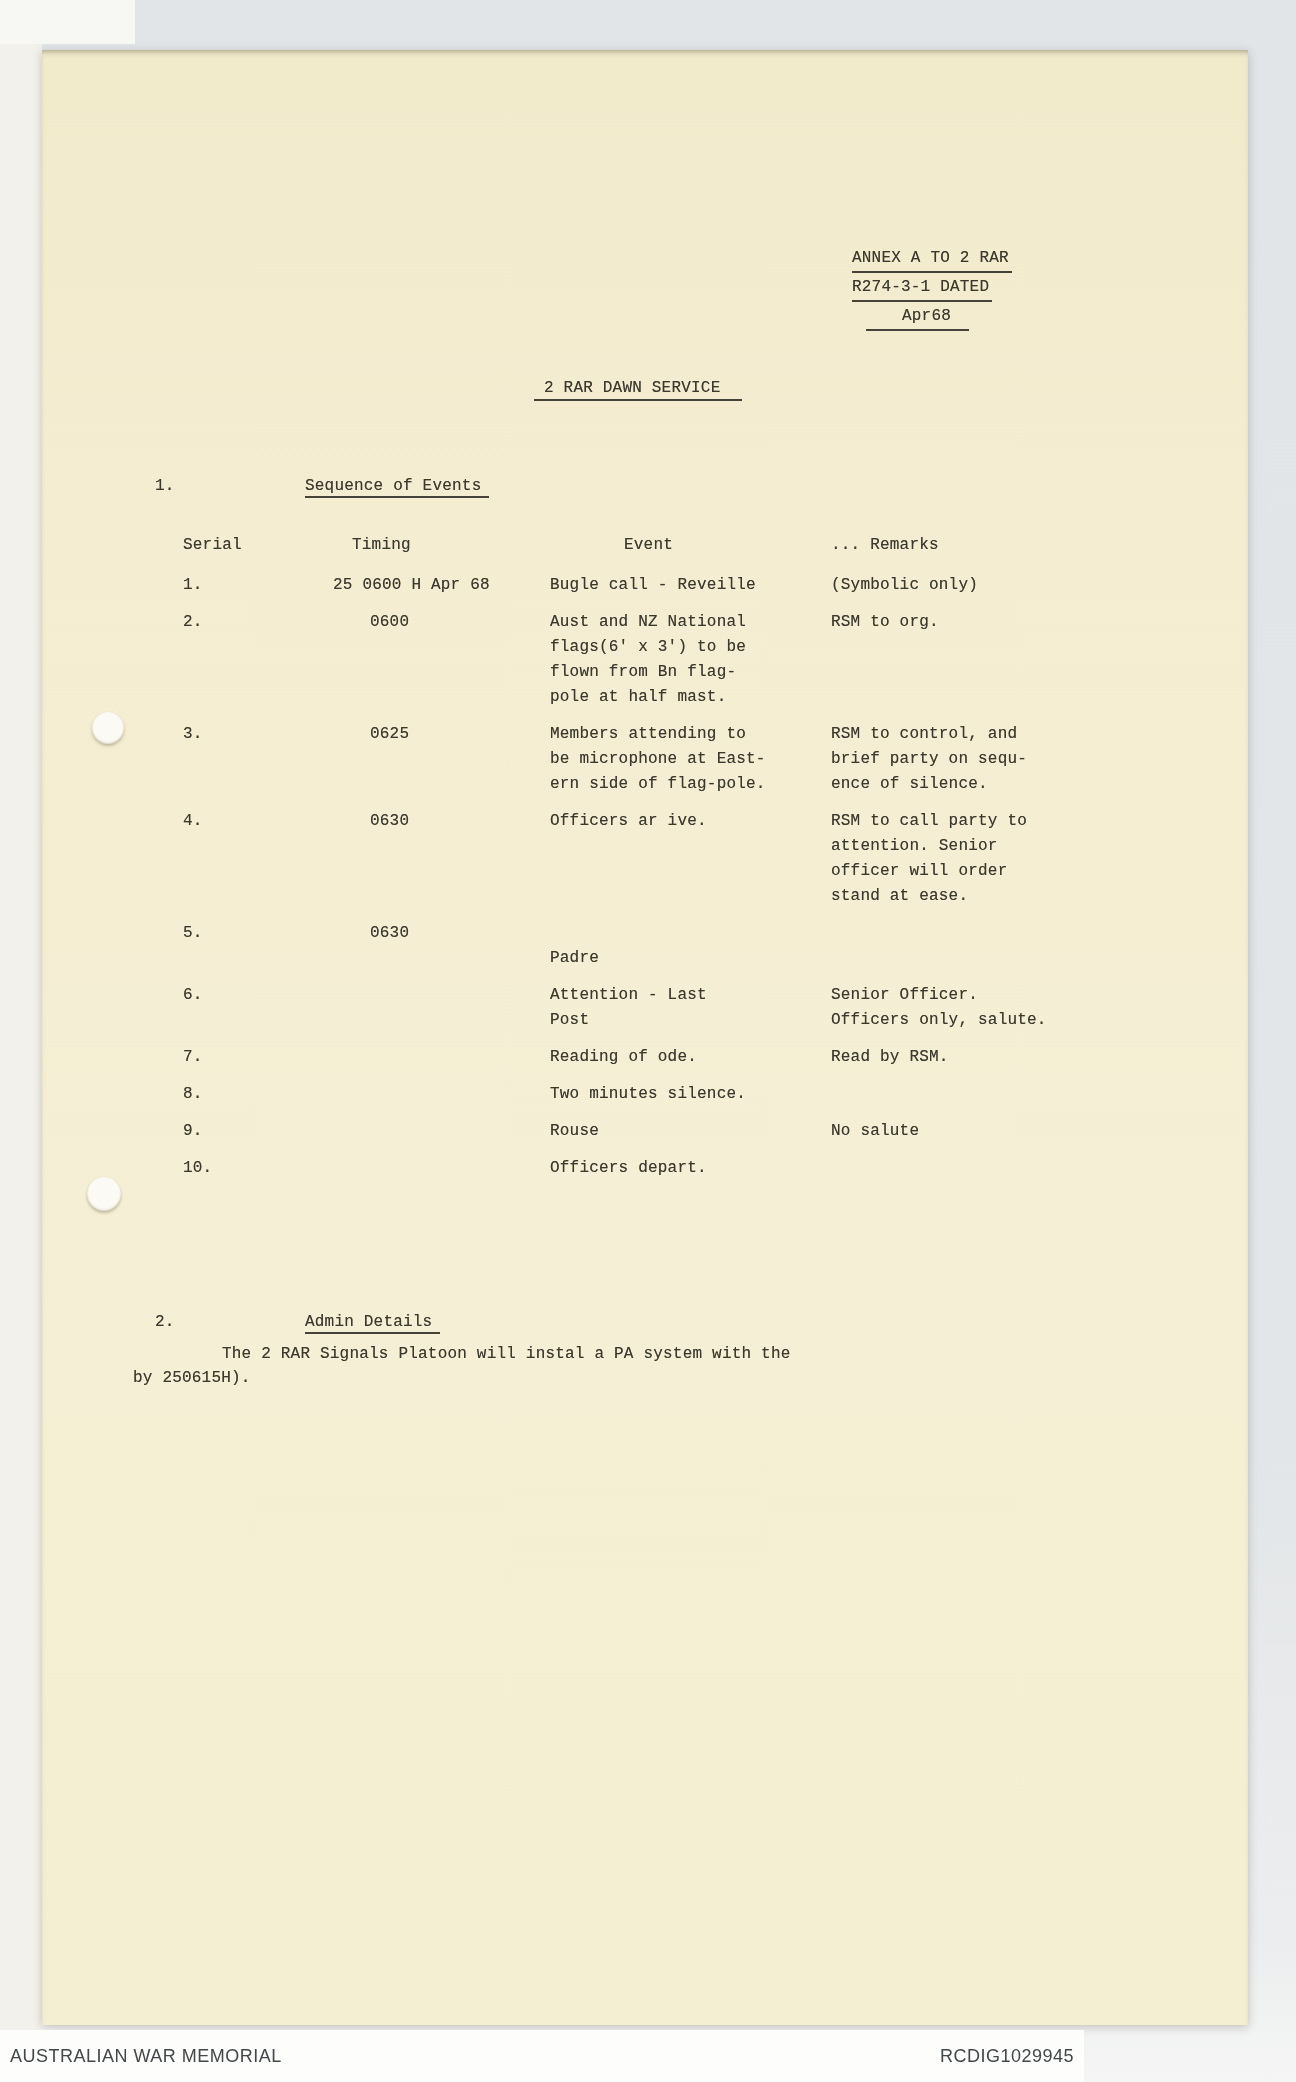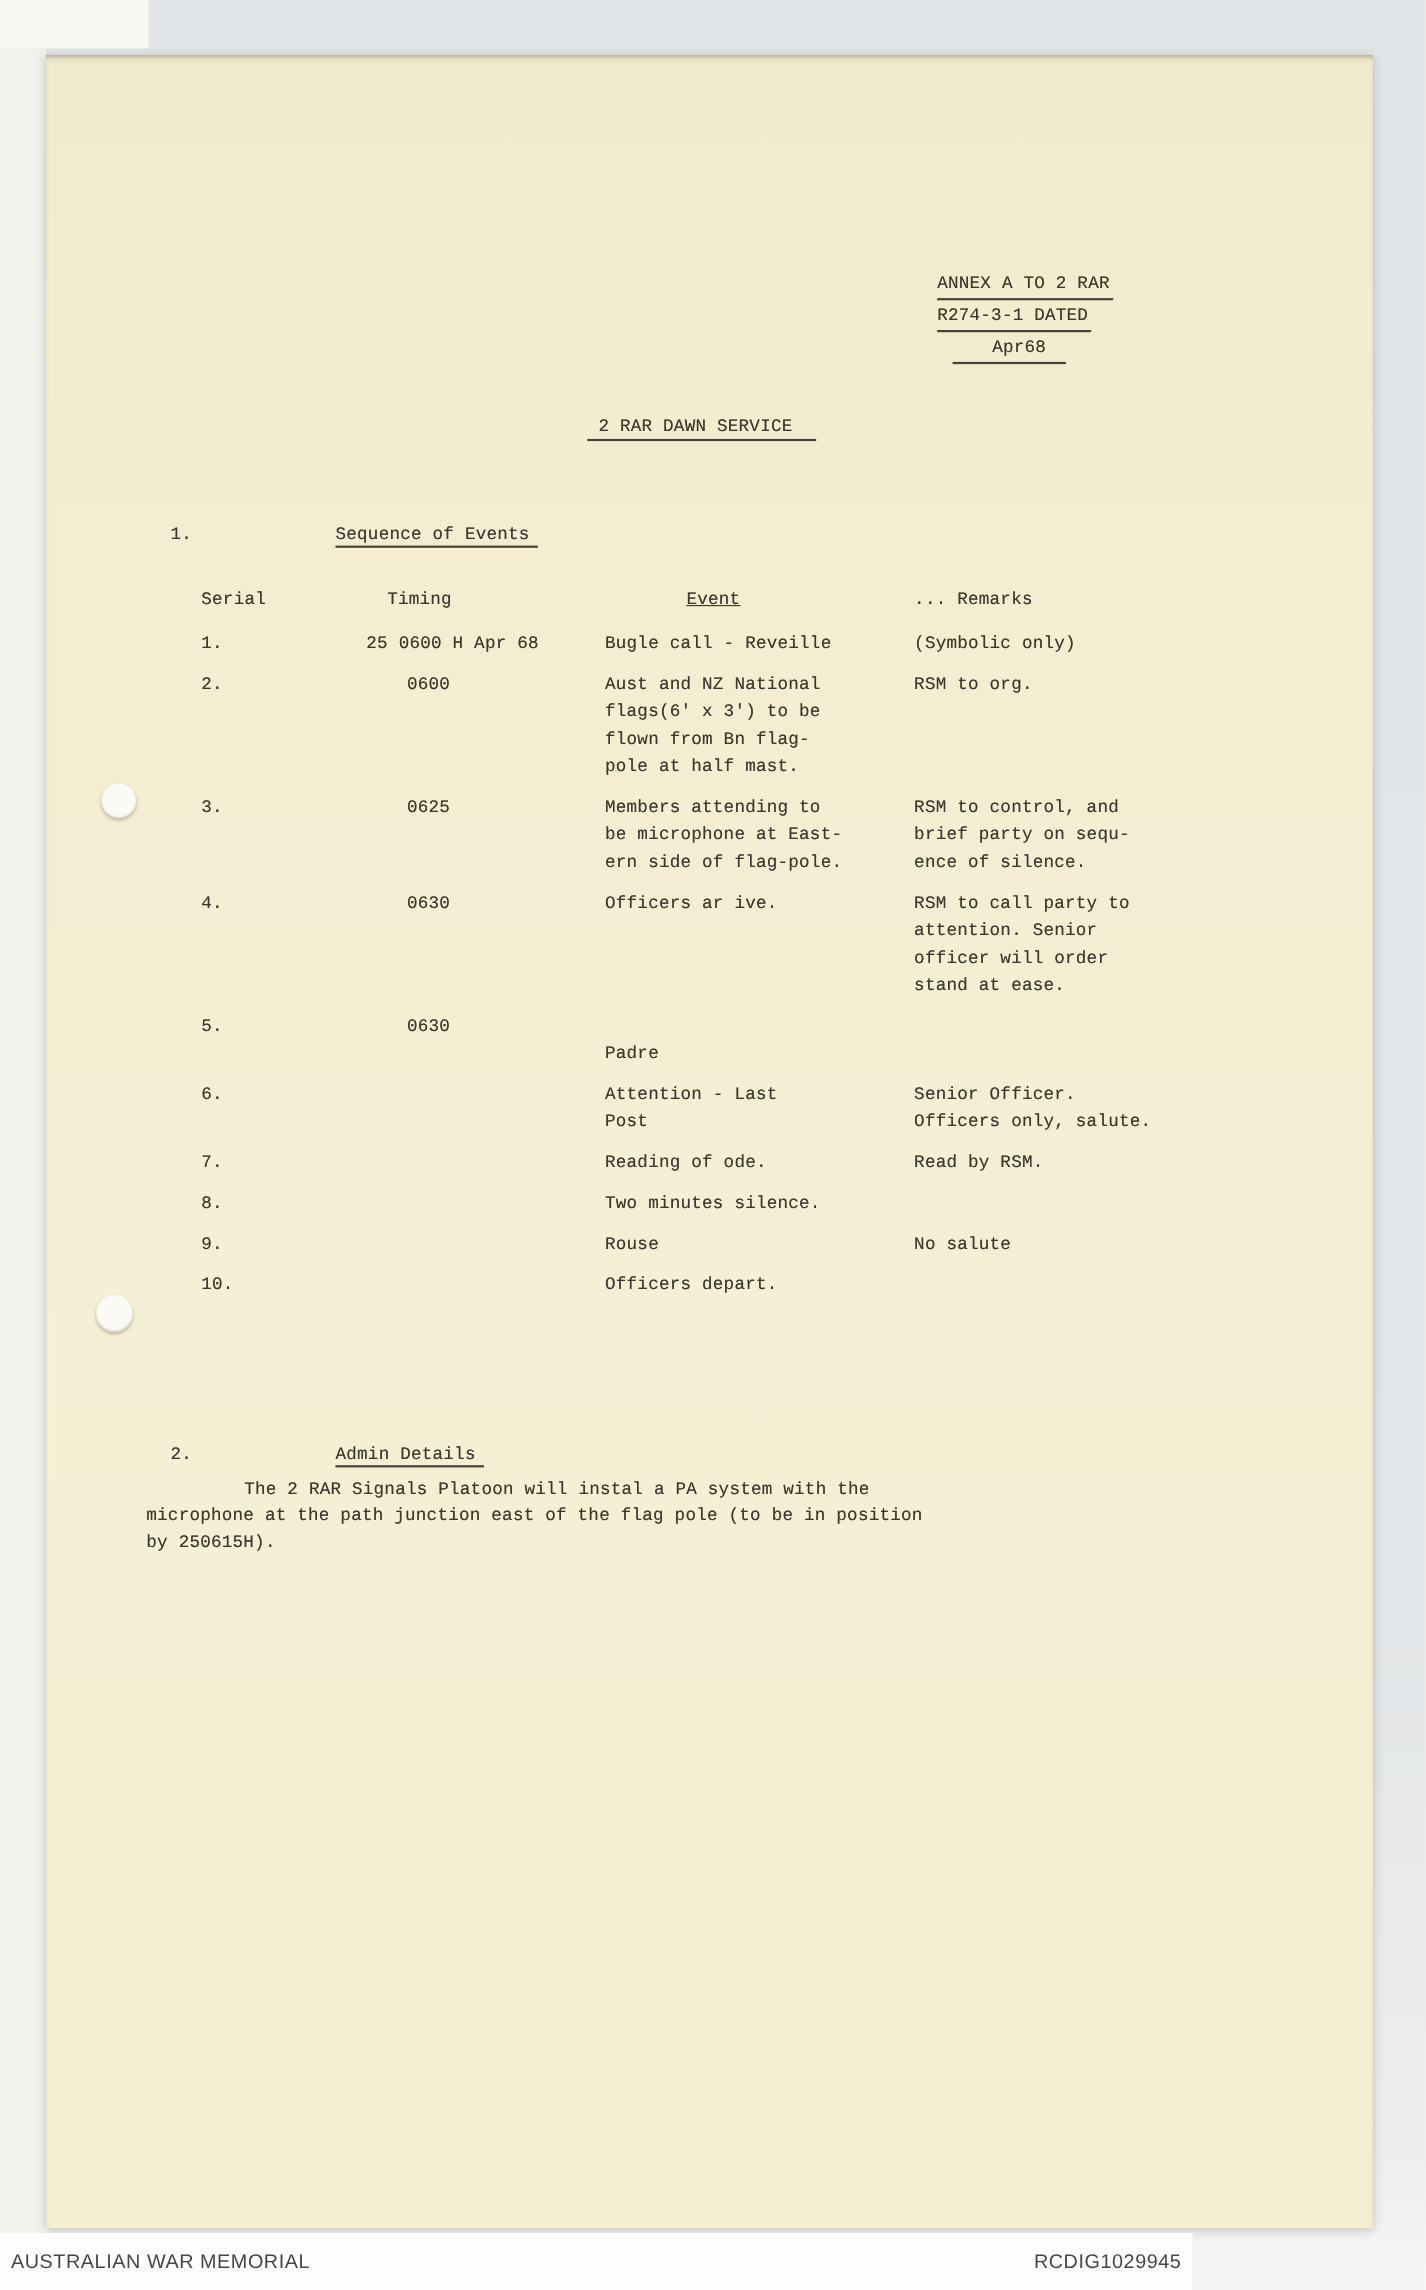--- a/index.html
+++ b/index.html
@@ -37,21 +37,21 @@
   .sec-num { width:150px; flex:0 0 150px; }
   .sec-head .u { display:inline-block; padding-right:8px; padding-bottom:1px; }
   .section-1 { position:absolute; left:113px; top:427px; }
   .section-2 { position:absolute; left:113px; top:1263px; }
 
   .etable { position:absolute; left:113px; top:483px; width:1060px; }
   .t-head, .t-row { display:grid; grid-template-columns:150px 217px 281px auto; line-height:25px; }
   .t-head { margin-bottom:15px; }
   .t-row { margin-bottom:12px; }
   .h-timing { padding-left:19px; }
-  .h-event { padding-left:74px;text-decoration:underline; }
+  .h-event { padding-left:74px; }
   .t-row:not(:first-child) .cell-timing { padding-left:37px; }
   .cell { white-space:nowrap;margin-left:28px; }
 
   .para { position:absolute; left:91px; top:1292px; width:1010px; line-height:24px; white-space:nowrap; }
   .para .indent { padding-left:89px; }
 
   .footer-bar {
     position:absolute; left:0; top:2030px; width:1084px; height:52px; background:#fdfdfc;
     display:flex; justify-content:space-between; align-items:center; box-sizing:border-box; padding:0 10px;
     font-family:"Liberation Sans","DejaVu Sans",sans-serif; font-size:18px; color:#43474a; letter-spacing:0.5px;
@@ -195,21 +195,20 @@
       </div>
   </div>
 
   <div class="section-2 sec-line">
     <span class="sec-num">2.</span>
     <span class="sec-head"><span class="u">Admin Details</span></span>
   </div>
 
   <div class="para">
       <div class="indent">The 2 RAR Signals Platoon will instal a PA system with the</div>
-      <div>microphone at the path junction east of the flag pole (to be in position</div>
       <div>by 250615H).</div>
     </div>
 
   <div class="hole hole-1"></div>
   <div class="hole hole-2"></div>
 </div>
 
 <div class="footer-bar">
   <span>AUSTRALIAN WAR MEMORIAL</span>
   <span>RCDIG1029945</span>

